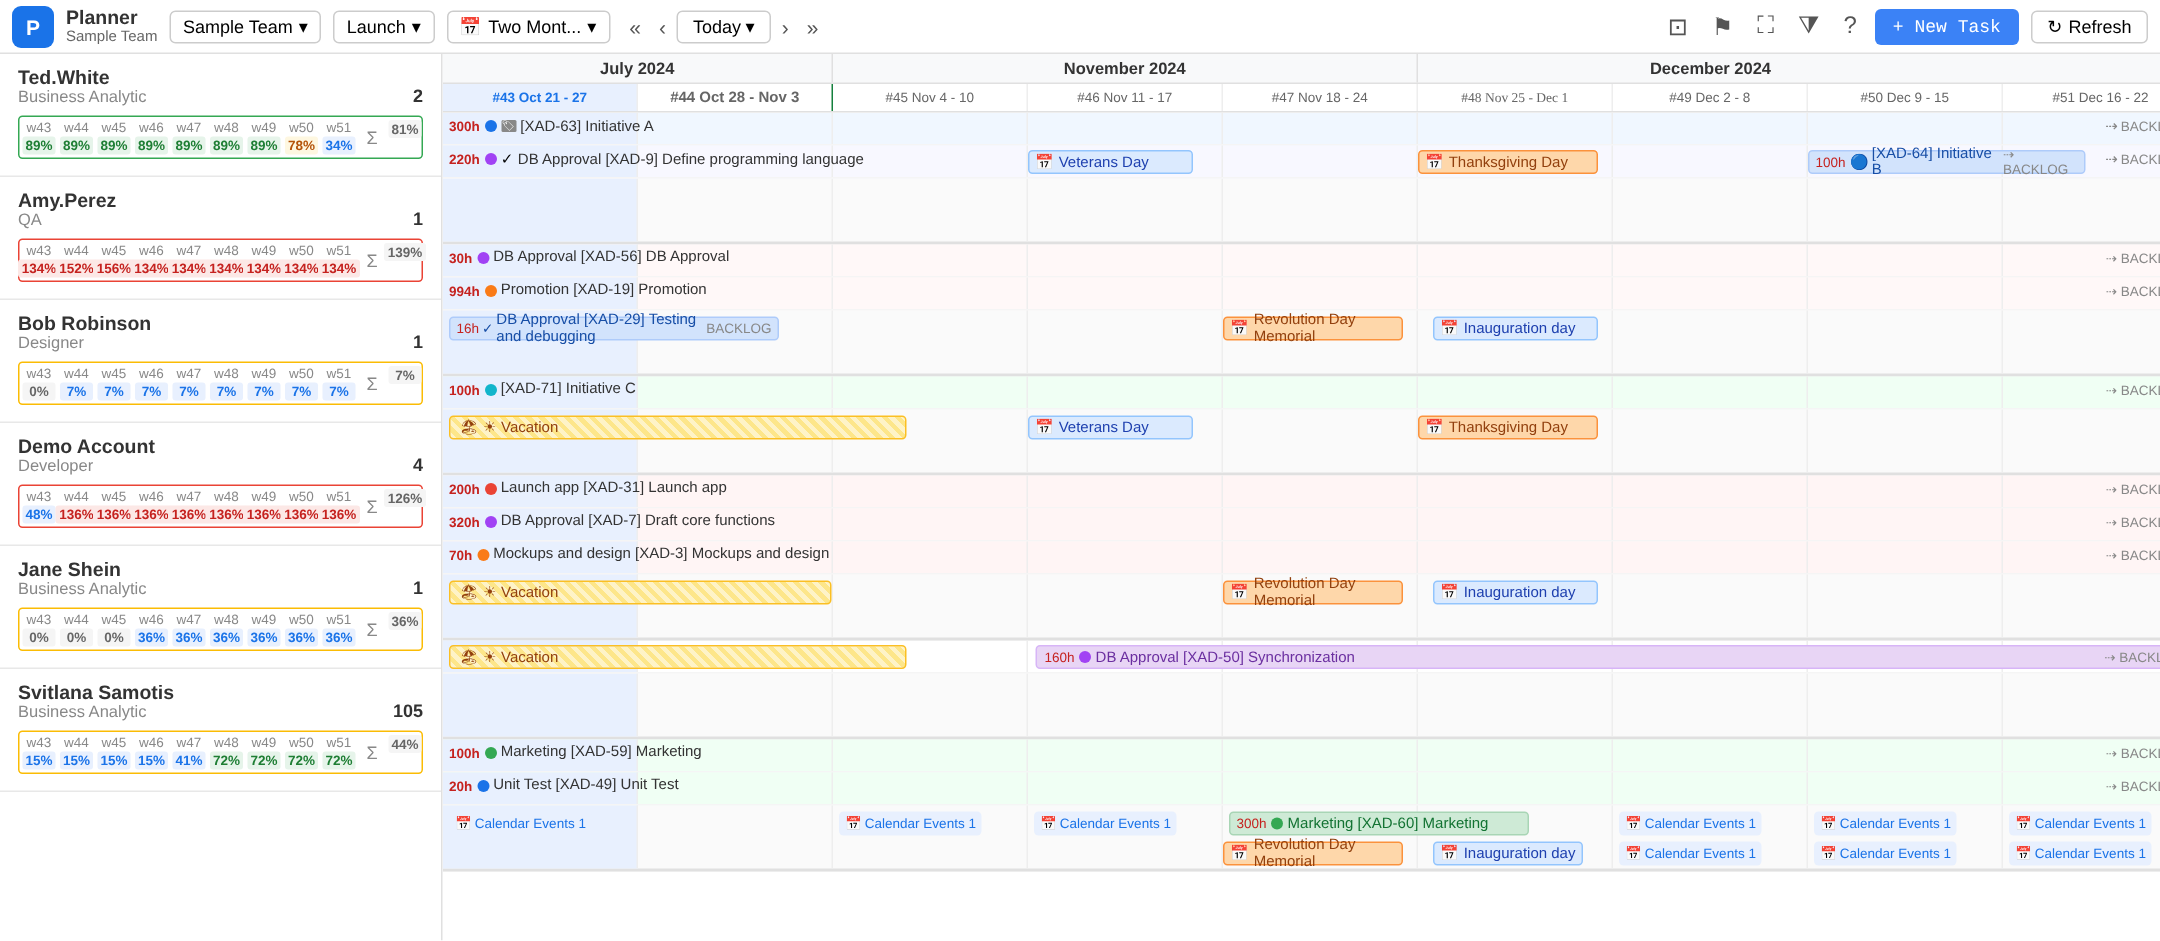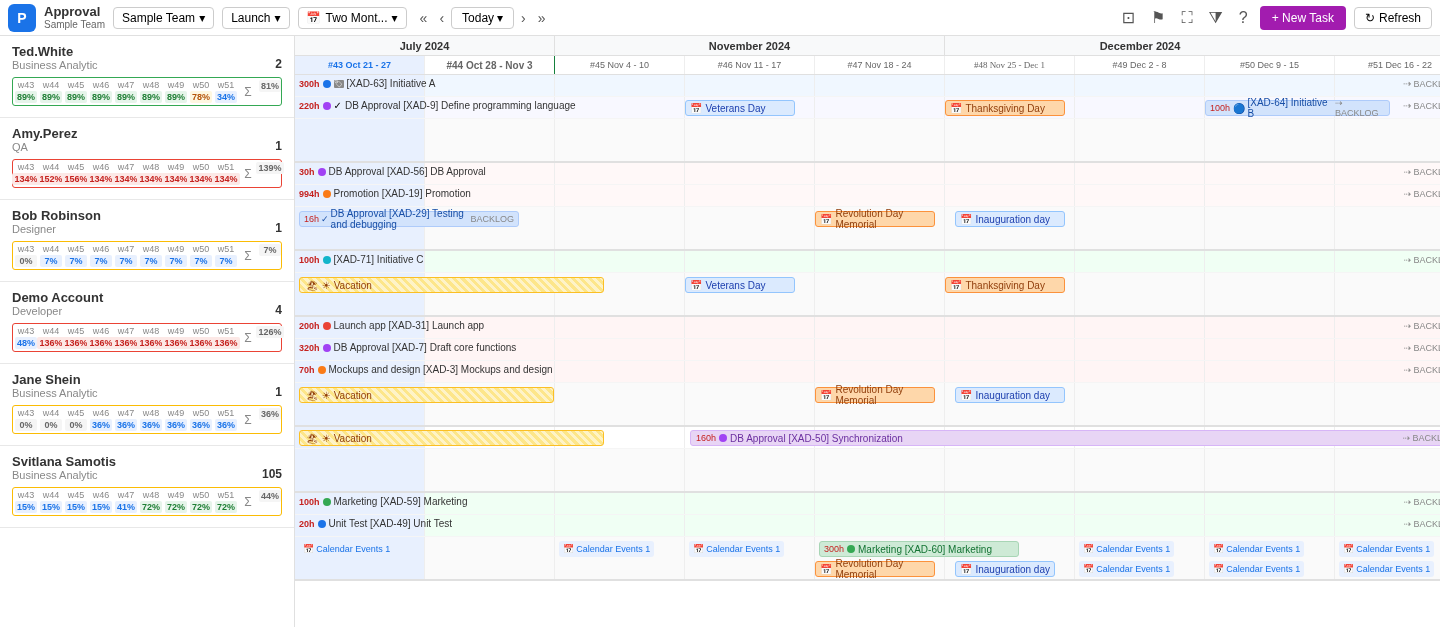--- a/index.html
+++ b/index.html
@@ -34,22 +34,22 @@
     }
     .today-btn {
       border: 1px solid #ccc; background: #fff; border-radius: 4px;
       padding: 3px 10px; cursor: pointer; font-size: 12px; display: flex; align-items: center; gap: 3px;
     }
     .toolbar-icon-btn {
       border: none; background: none; cursor: pointer; padding: 4px;
       font-size: 16px; color: #555; border-radius: 3px;
     }
     .new-task-btn {
-      background: #a21caf; color: #fff; border: none; border-radius: 4px;
-      padding: 5px 12px; cursor: pointer; font-size: 12px; font-weight: 500; display: flex; align-items: center; gap: 4px;
+      background: #3b82f6; color: #fff; border: none; border-radius: 4px;
+      padding: 5px 12px; cursor: pointer; font-size: 12px; font-weight: 500; display: flex; align-items: center; gap: 4px; font-family: Liberation Mono, monospace;
     }
     .refresh-btn {
       border: 1px solid #ccc; background: #fff; border-radius: 4px;
       padding: 3px 10px; cursor: pointer; font-size: 12px; display: flex; align-items: center; gap: 4px;
     }
 
     
     .main-layout { display: flex; height: calc(627px - 36px); }
 
     
@@ -102,21 +102,21 @@
     
     .gantt-panel { flex: 1; overflow-x: auto; overflow-y: auto; position: relative; }
   </style>
 </head>
 <body>
 
 <div class="toolbar">
   <div class="toolbar-left">
     <div class="app-icon">P</div>
     <div class="app-title">
-      <span class="app-title-main">Approval</span>
+      <span class="app-title-main">Planner</span>
       <span class="app-title-sub">Sample Team</span>
     </div>
     <div class="team-selector">
       <span>Sample Team</span>
       <span>▾</span>
     </div>
     <div class="view-selector">
       <span>Launch</span>
       <span>▾</span>
     </div>

